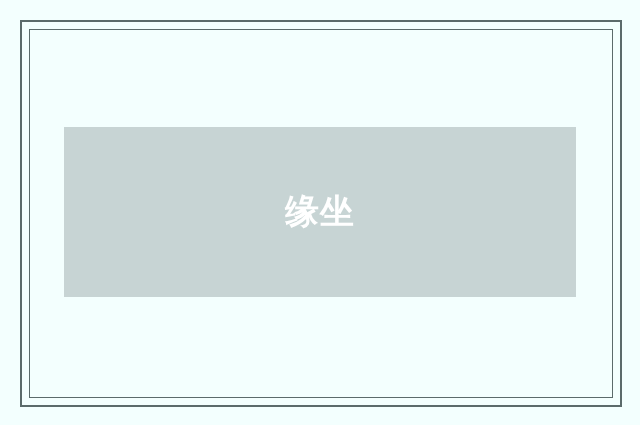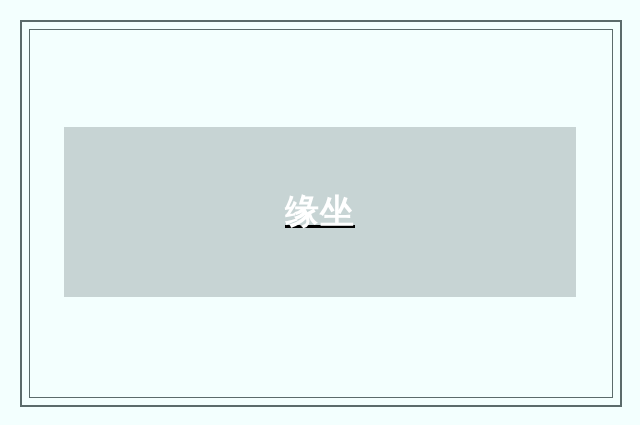--- a/index.html
+++ b/index.html
@@ -1,19 +1,19 @@
 <!DOCTYPE html>
 <html><head>
 <meta charset="utf-8">
 <style>
   html, body { margin:0; padding:0; }
   body { width:640px; height:425px; background:#f3fffe; position:relative; overflow:hidden; font-family:"DejaVu Sans", sans-serif; }
   .outer { position:absolute; left:20px; top:20px; width:598px; height:383px; border:2px solid #5b6b6b; }
   .inner { position:absolute; left:29px; top:29px; width:582px; height:367px; border:1px solid #5b6b6b; }
-  .banner { position:absolute; left:64px; top:127px; width:512px; height:170px; background:#c7d4d4; display:flex; align-items:center; justify-content:center;text-decoration:underline; }
+  .banner { position:absolute; left:64px; top:127px; width:512px; height:170px; background:#c7d4d4; display:flex; align-items:center; justify-content:center; }
   .banner-text { color:#ffffff; font-size:34px; font-weight:bold; letter-spacing:1px; }
 </style>
 </head>
 <body>
 
 <div class="outer"></div>
 <div class="inner"></div>
 <div class="banner">
   <span class="banner-text">缘坐</span>
 </div>

